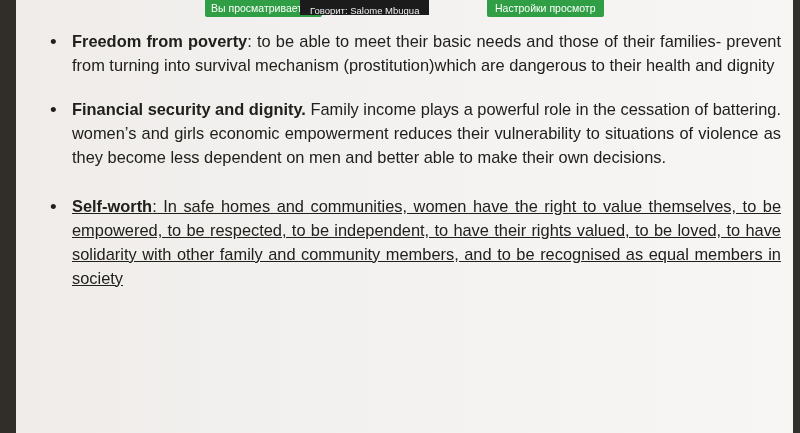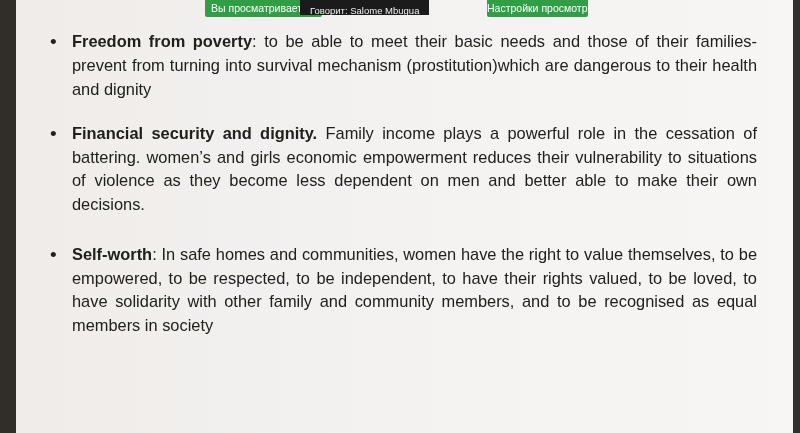--- a/index.html
+++ b/index.html
@@ -67,21 +67,21 @@
     white-space: nowrap;
   }
   .view-options-pill {
     position: absolute;
     left: 487px; top: 0px;
     height: 17px;
     background: #2f9e44;
     color: #ffffff;
     font-size: 10.5px;
     line-height: 17px;
-    padding: 0 0;
+    padding: 0 8px;
     white-space: nowrap;
     border-radius: 0 0 2px 2px;
   }
 
   
   .slide {
     position: absolute;
     left: 16px; top: 0;
     width: 777px;
     height: 433px;
@@ -93,33 +93,33 @@
     text-align: center;
     font-family: "Liberation Serif", serif;
     font-weight: bold;
     font-size: 40px;
     line-height: 1.06;
     letter-spacing: 0.5px;
     color: #2a2a1f;
   }
   .bullets {
     margin: 0;
-    padding: 14px 36px 0 22px;
+    padding: 14px 12px 0 22px;
   }
   .bullet {
     position: relative;
     padding-left: 34px;
     margin-bottom: 20px;
     font-size: 16.4px;
     line-height: 1.45;
     text-align: justify;
     text-justify: inter-word;
     color: #21201c;
   }
-  .bullet:last-child { margin-bottom: 8px; }
+  .bullet:last-child { margin-bottom: 8px; text-decoration: underline; }
   .bullet::before {
     content: "\2022";
     position: absolute;
     left: 12px;
     top: -2px;
     font-size: 19px;
     line-height: 1.45;
     color: #21201c;
   }
   .bullet .lead {

